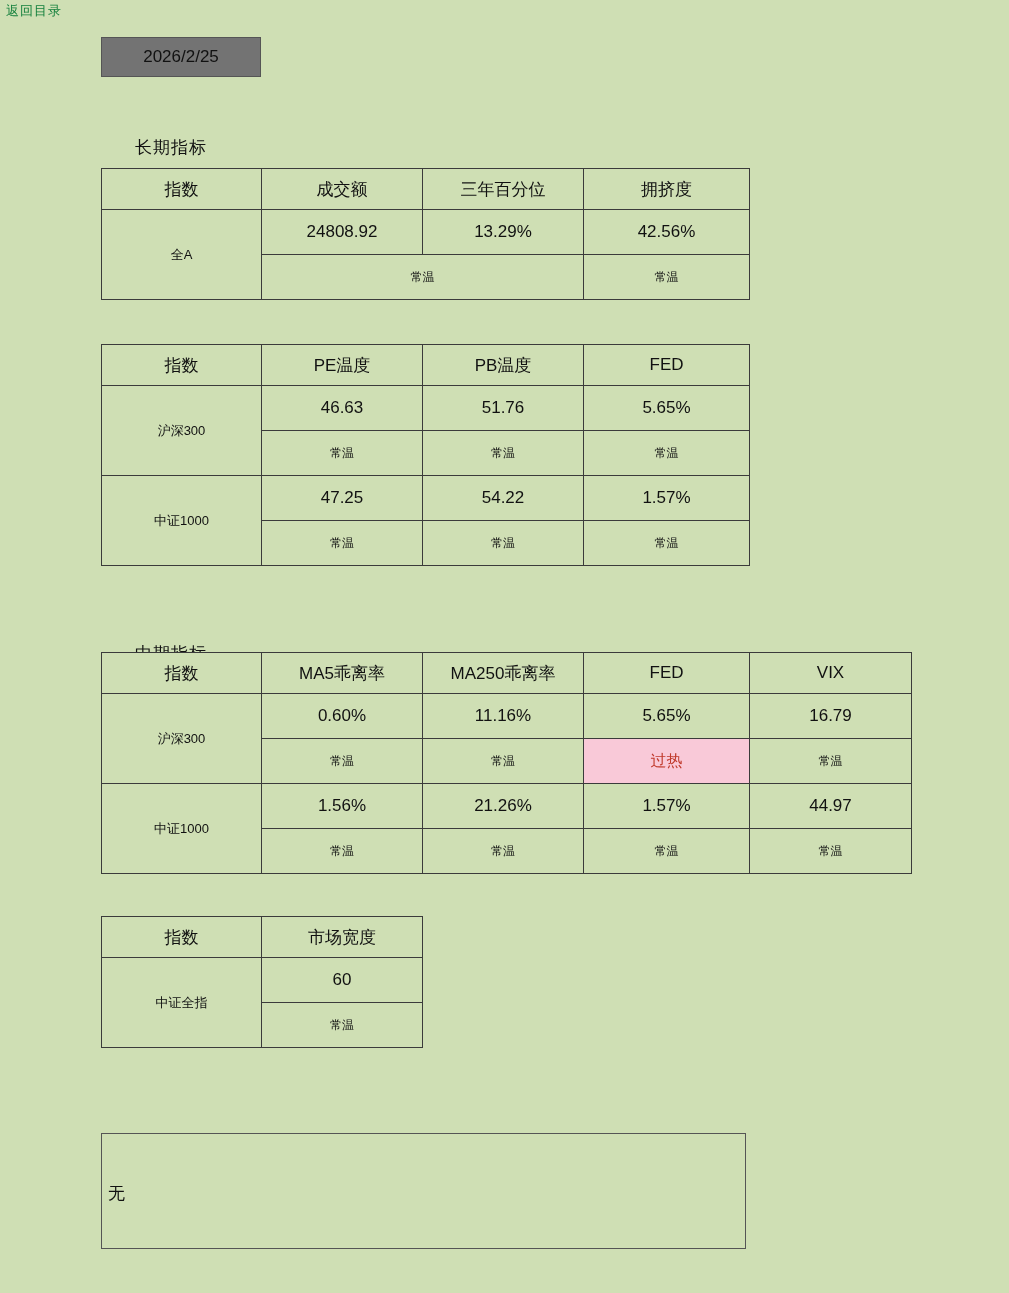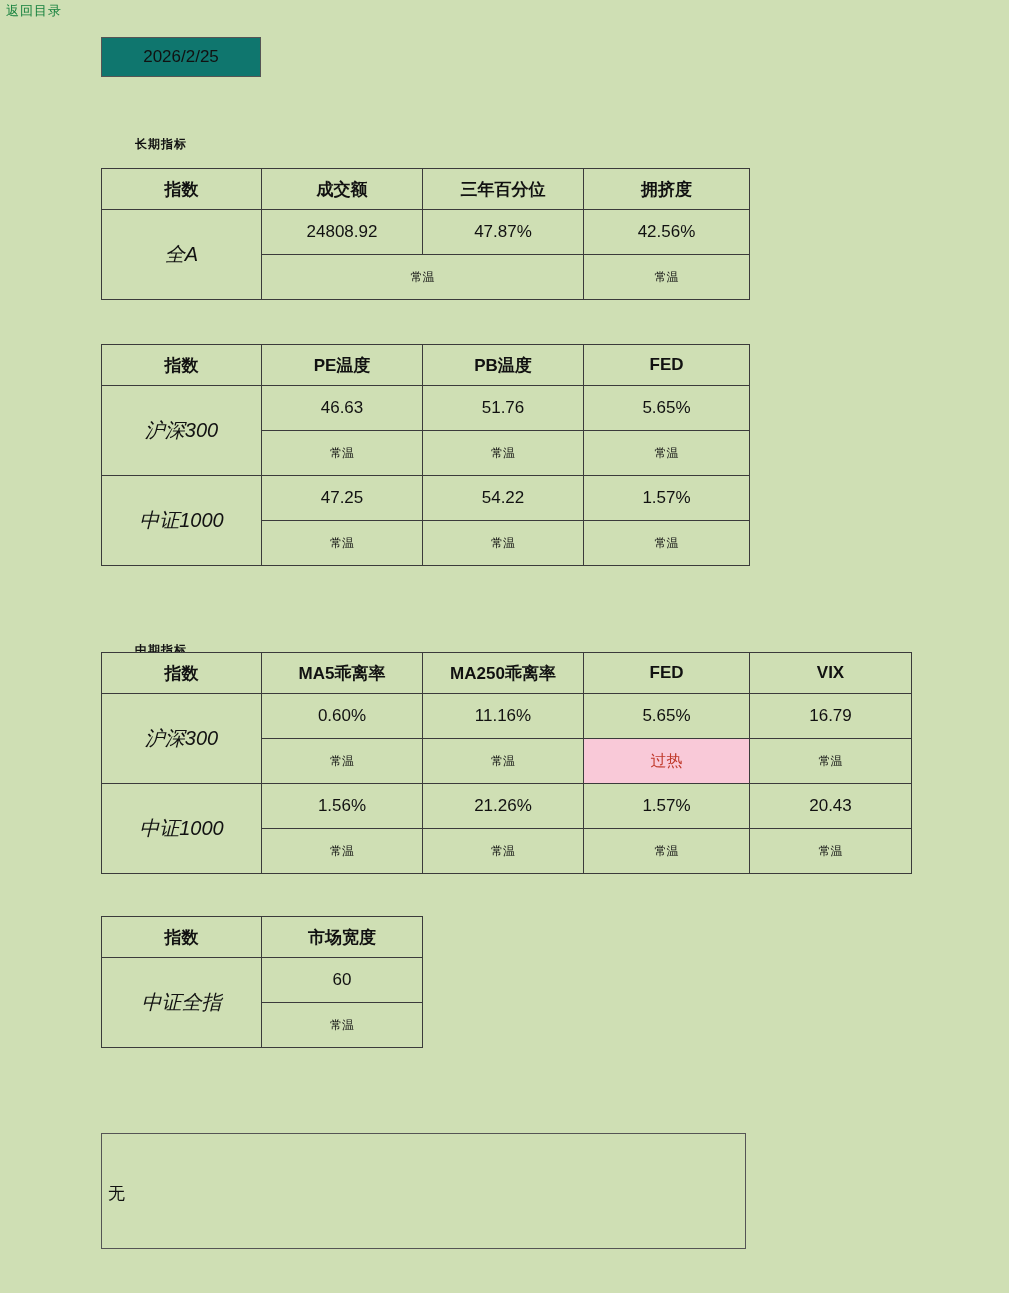--- a/index.html
+++ b/index.html
@@ -24,64 +24,63 @@
     letter-spacing: 1px;
     user-select: none;
   }
   .date-box {
     position: absolute;
     left: 101px;
     top: 37px;
     width: 158px;
     height: 38px;
     border: 1px solid #555;
-    background: #0f766e;
+    background: #737373;
     display: flex;
     align-items: center;
     justify-content: center;
     font-size: 17px;
   }
   .section-title {
     position: absolute;
-    font-size: 12px;
-    font-weight: bold;
+    font-size: 17px;
+    font-weight: normal;
     letter-spacing: 1px;
   }
   table.grid {
     position: absolute;
     border-collapse: collapse;
     background: #cfdfb4;
     font-size: 17px;
   }
   table.grid th, table.grid td {
     border: 1px solid #3b3b3b;
     text-align: center;
     vertical-align: middle;
     padding: 0;
     font-weight: normal;
   }
   table.grid th {
-    font-weight: bold;
+    font-weight: normal;
     height: 40px;
   }
   table.grid td {
     height: 44px;
   }
   td.status {
     font-size: 12px;
     height: 40px;
   }
   td.hot {
     background: #f9c9d8;
     color: #c0392b;
     font-size: 16px;
   }
   td.idxname {
-    font-size: 20px;
-    font-style: italic;
+    font-size: 13px;
   }
   
   #tbl-long1 { left: 101px; top: 168px; }
   #tbl-long2 { left: 101px; top: 344px; }
   #tbl-mid1  { left: 101px; top: 652px; }
   #tbl-mid2  { left: 101px; top: 916px; }
 
   #title-long { left: 135px; top: 136px; }
   #title-mid  { left: 135px; top: 642px; }
   #title-plan { left: 135px; top: 1102px; margin-top: 44px; }
@@ -114,21 +113,21 @@
   <tbody>
       <tr>
     <th style="width:159px">指数</th>
     <th style="width:160px">成交额</th>
     <th style="width:160px">三年百分位</th>
     <th style="width:165px">拥挤度</th>
   </tr>
   <tr>
     <td class="idxname" rowspan="2">全A</td>
     <td>24808.92</td>
-    <td>47.87%</td>
+    <td>13.29%</td>
     <td>42.56%</td>
   </tr>
   <tr>
     <td class="status" colspan="2">常温</td>
     <td class="status">常温</td>
   </tr>
 </tbody>
   </table>
 
 <table class="grid" id="tbl-long2">
@@ -186,21 +185,21 @@
     <td class="status">常温</td>
     <td class="status">常温</td>
     <td class="status hot">过热</td>
     <td class="status">常温</td>
   </tr>
   <tr>
     <td class="idxname" rowspan="2">中证1000</td>
     <td>1.56%</td>
     <td>21.26%</td>
     <td>1.57%</td>
-    <td>20.43</td>
+    <td>44.97</td>
   </tr>
   <tr>
     <td class="status">常温</td>
     <td class="status">常温</td>
     <td class="status">常温</td>
     <td class="status">常温</td>
   </tr>
 </tbody>
   </table>
 

